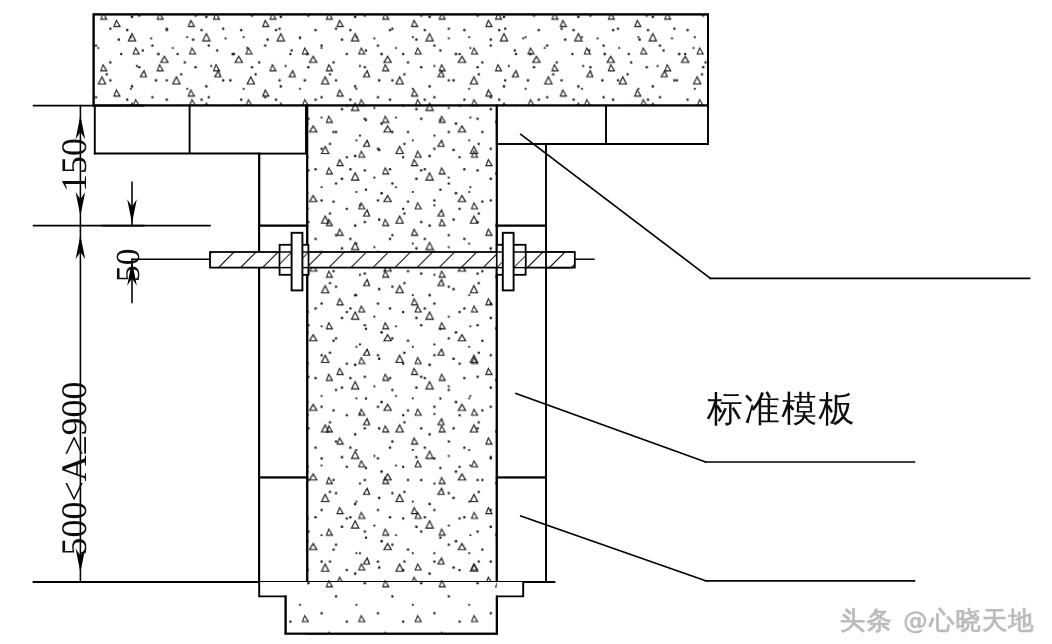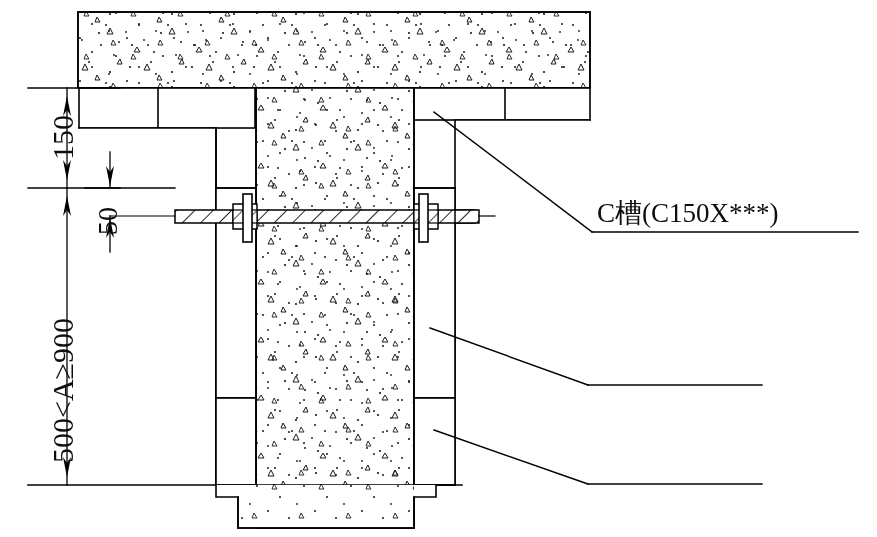--- a/index.html
+++ b/index.html
@@ -255,18 +255,19 @@
 
     </g>
   </svg>
 
   <div class="dimtxt" style="left:48px; top:160px;">150</div>
 
   <div class="dimtxt dimtxt-sm" style="left:94px; top:235px;">50</div>
 
   <div class="dimtxt" style="left:48px; top:463px;">500&lt;A≥900</div>
 
-  <div class="lbl lbl-c" style="left:597px; top:200px;">C槽(C150X***)</div>
-
-
-
+
+  <div class="lbl lbl-cn" style="left:589px; top:327px;">标准模板</div>
+
+
+  <div class="watermark" style="left:700px; top:503px;">头条 @心晓天地</div>
 
 </div>
 
 </body></html>

